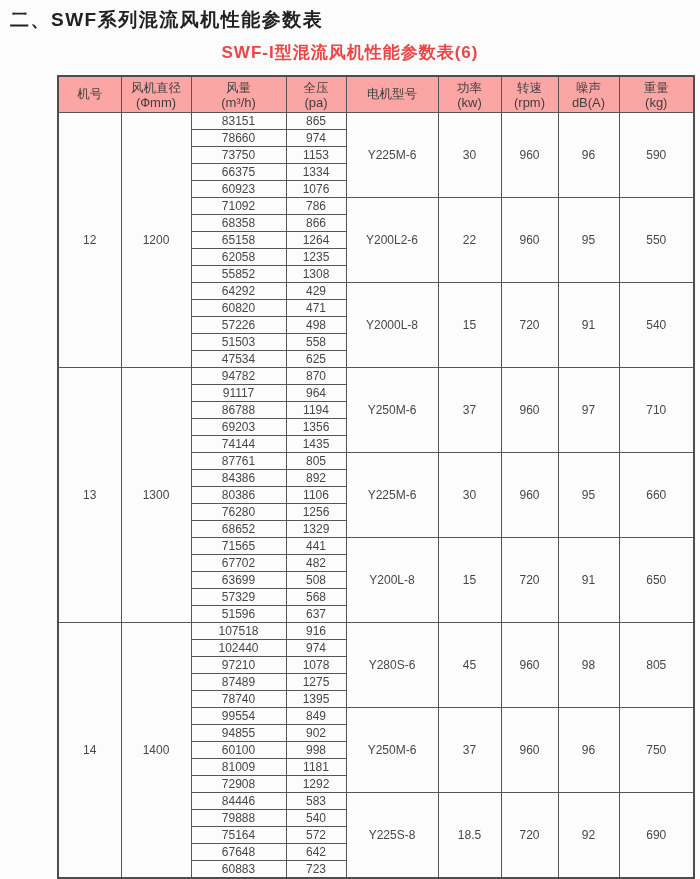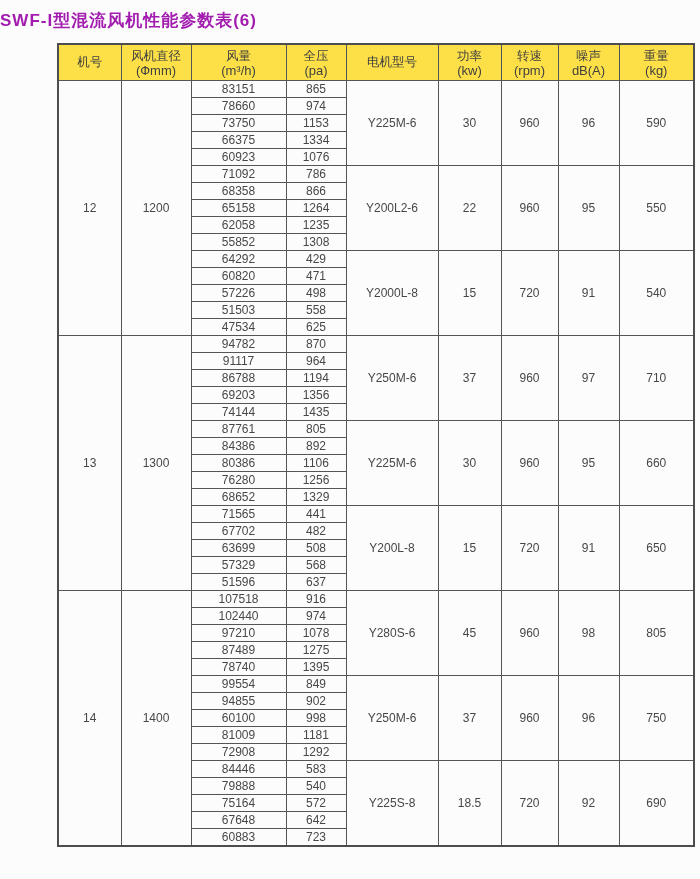--- a/index.html
+++ b/index.html
@@ -20,23 +20,24 @@
   .page-title {
     margin: 8px 0 0 10px;
     font-size: 19px;
     font-weight: bold;
     color: #222;
     letter-spacing: 1.5px;
     line-height: 24px;
   }
   .table-title {
     margin: 10px 0 0 0;
+    text-align: center;
     font-size: 17px;
     font-weight: bold;
-    color: #a21caf;
+    color: #ef4444;
     letter-spacing: 1px;
     line-height: 22px;
   }
   table.perf {
     border-collapse: collapse;
     table-layout: fixed;
     margin: 11px 0 0 57px;
     width: 636px;
     border: 2px solid #4d4d4d;
   }
@@ -44,21 +45,21 @@
     border: 1px solid #555;
     text-align: center;
     vertical-align: middle;
     padding: 0;
     overflow: hidden;
   }
   table.perf th {
     height: 35px;
     font-weight: normal;
     color: #3f3f3f;
-    background: #fde047;
+    background: #fca5a5;
   }
   .h-title {
     font-size: 12.5px;
     line-height: 15px;
   }
   .h-unit {
     font-size: 13px;
     line-height: 13px;
   }
   .h-unit:empty { display: none; }
@@ -68,20 +69,21 @@
     line-height: 16px;
     color: #474747;
     background: #fcfcfc;
   }
 </style>
 </head>
 <body>
 
 <div class="page">
 
+  <h1 class="page-title">二、SWF系列混流风机性能参数表</h1>
 
   <h2 class="table-title">SWF-I型混流风机性能参数表(6)</h2>
 
   <table class="perf">
     <colgroup>
       <col style="width:63px">
         <col style="width:70px">
         <col style="width:95px">
       <col style="width:60px">
         <col style="width:92px">

